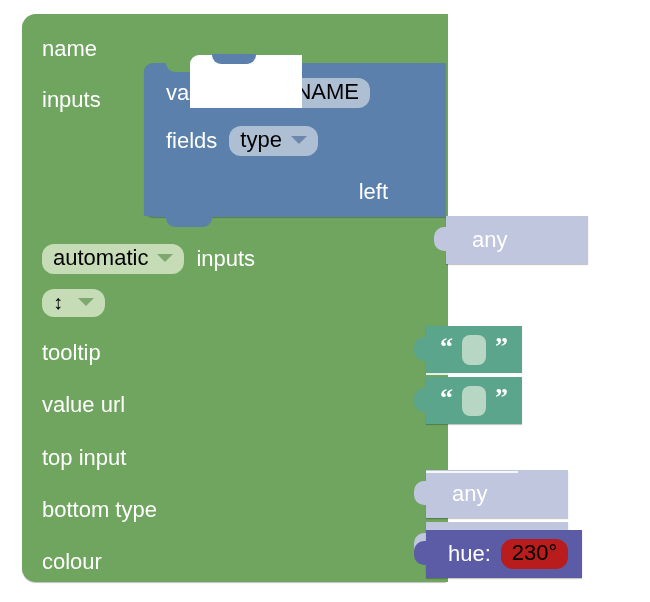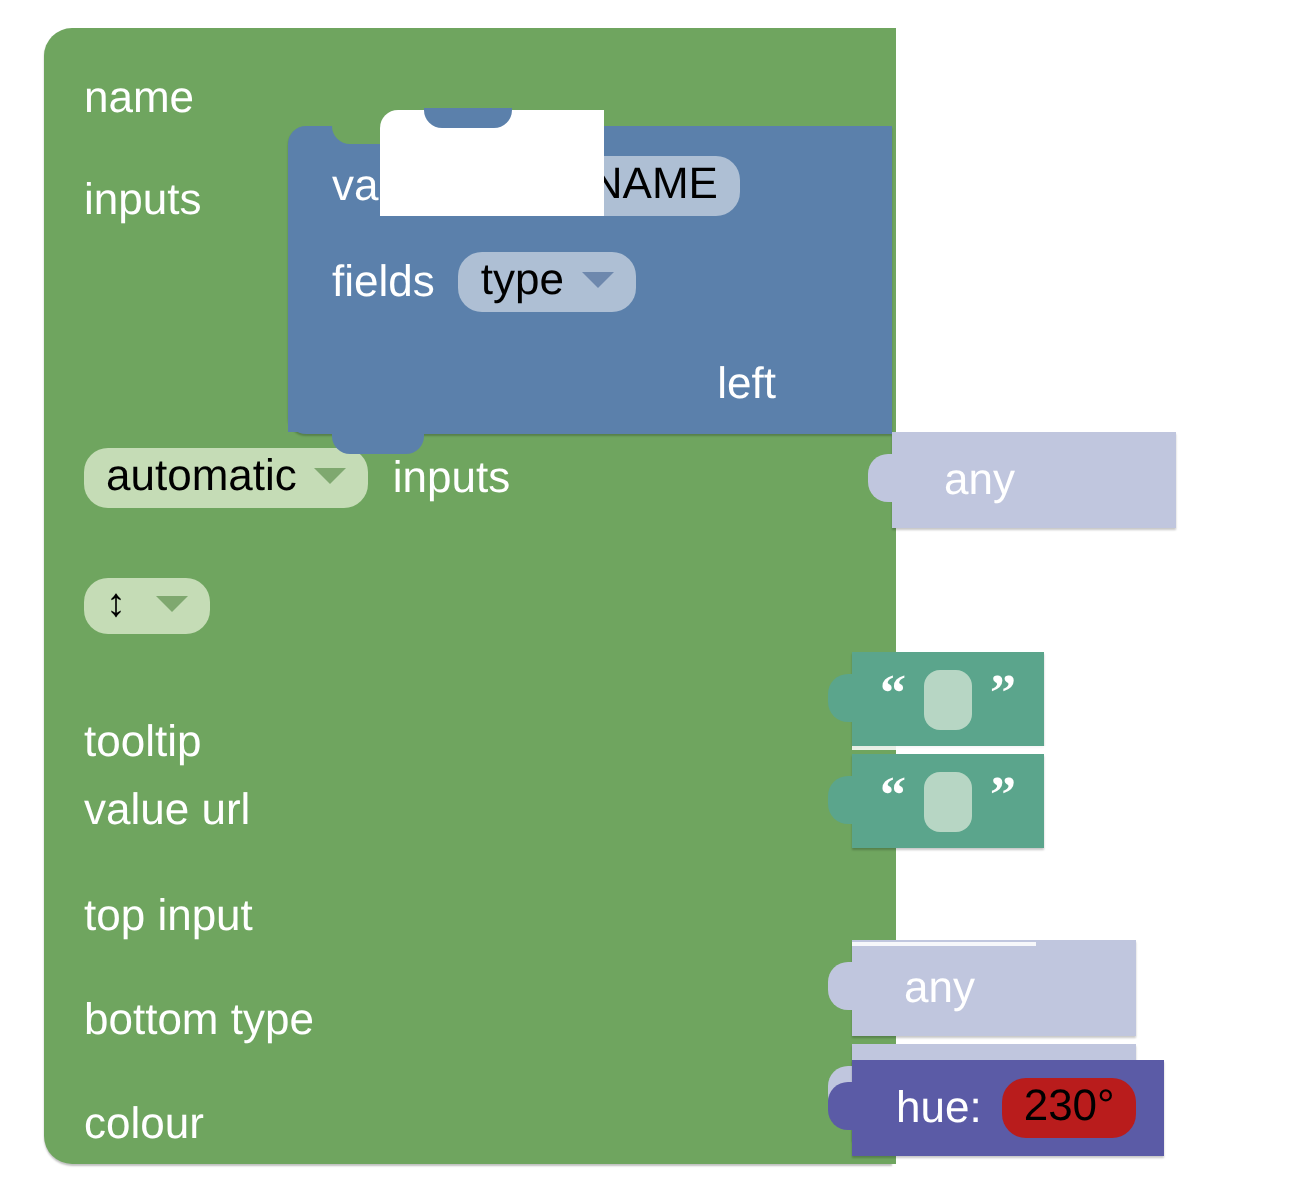--- a/index.html
+++ b/index.html
@@ -88,25 +88,25 @@
     height: 34px;
   }
 
   
   #row-name  { top: 18px; }
   #row-inputs{ top: 69px; }
 
   .row .blk-label + .field { margin-left: 12px; }
 
   
-  #row-auto  { top: 208px; }
+  #row-auto  { top: 228px; }
   #row-conn  { top: 272px; }
 
   
-  #row-tooltip { top: 340px; }
+  #row-tooltip { top: 322px; }
   #row-helpurl { top: 374px; }
   #row-toptype { top: 427px; }
   #row-bottype { top: 479px; justify-content: center; }
   #row-colour  { top: 531px; }
 
   
   #blue-block {
     position: absolute;
     left: 144px;
     top: 63px;

